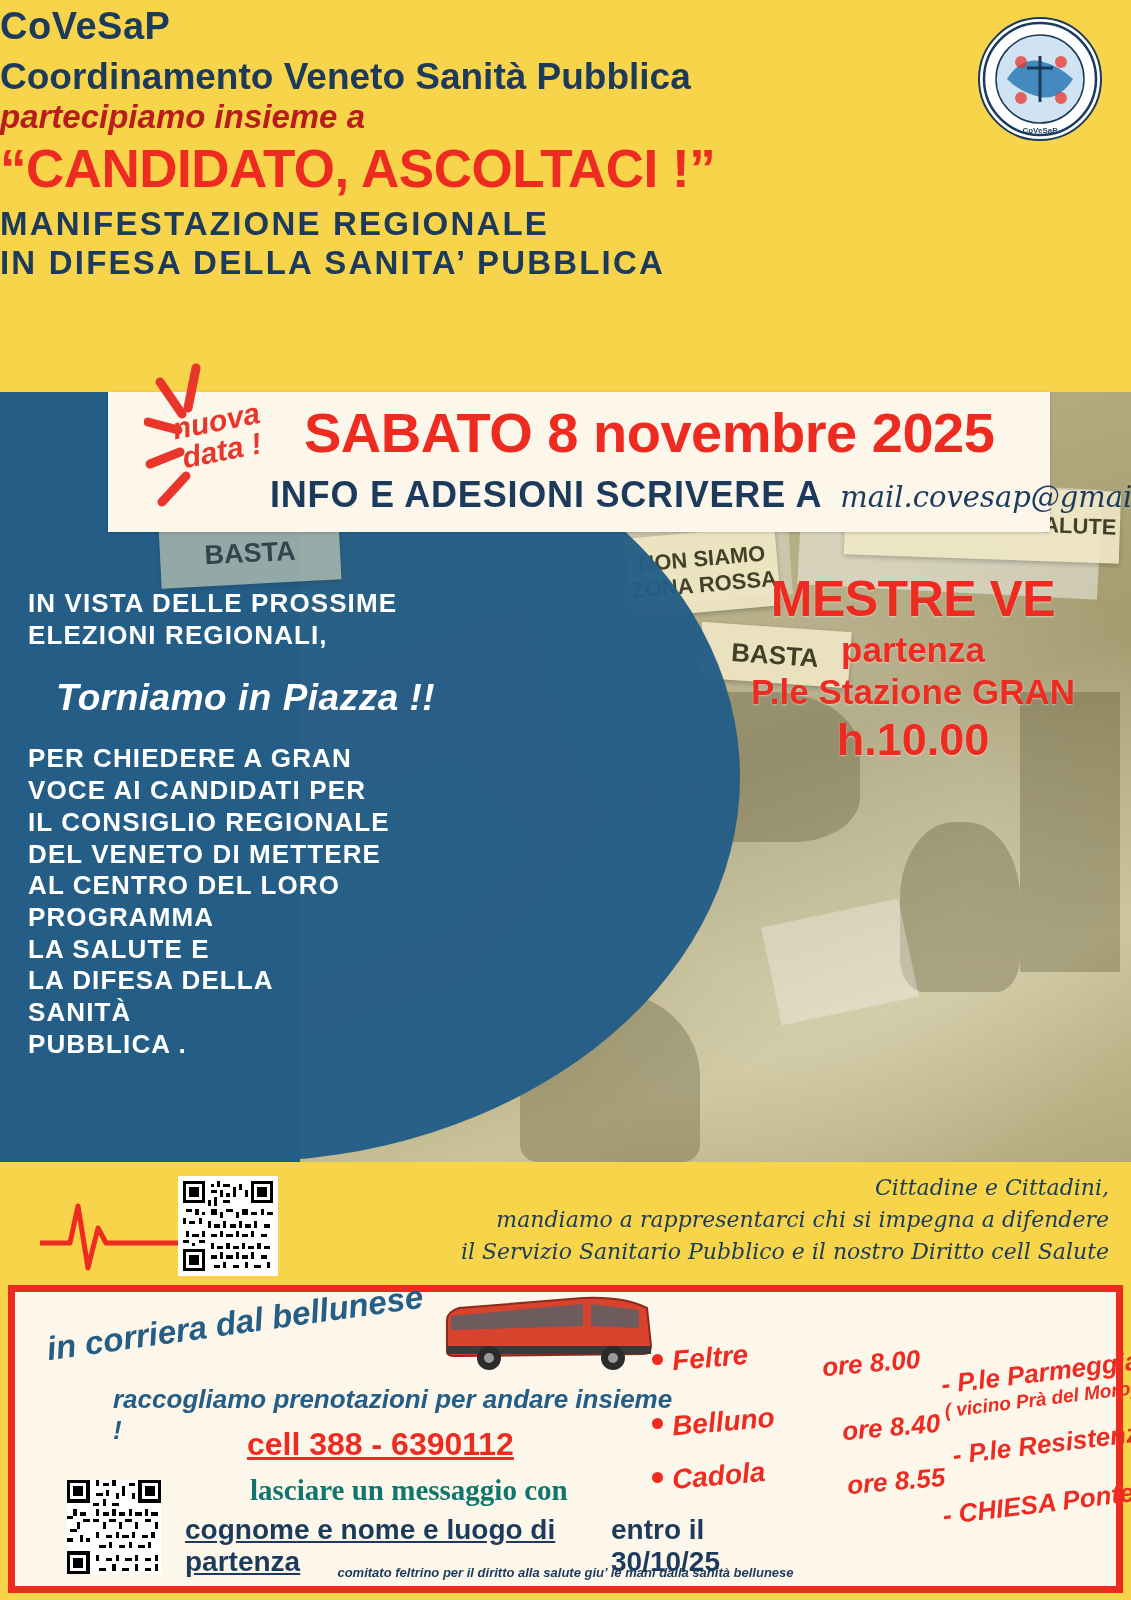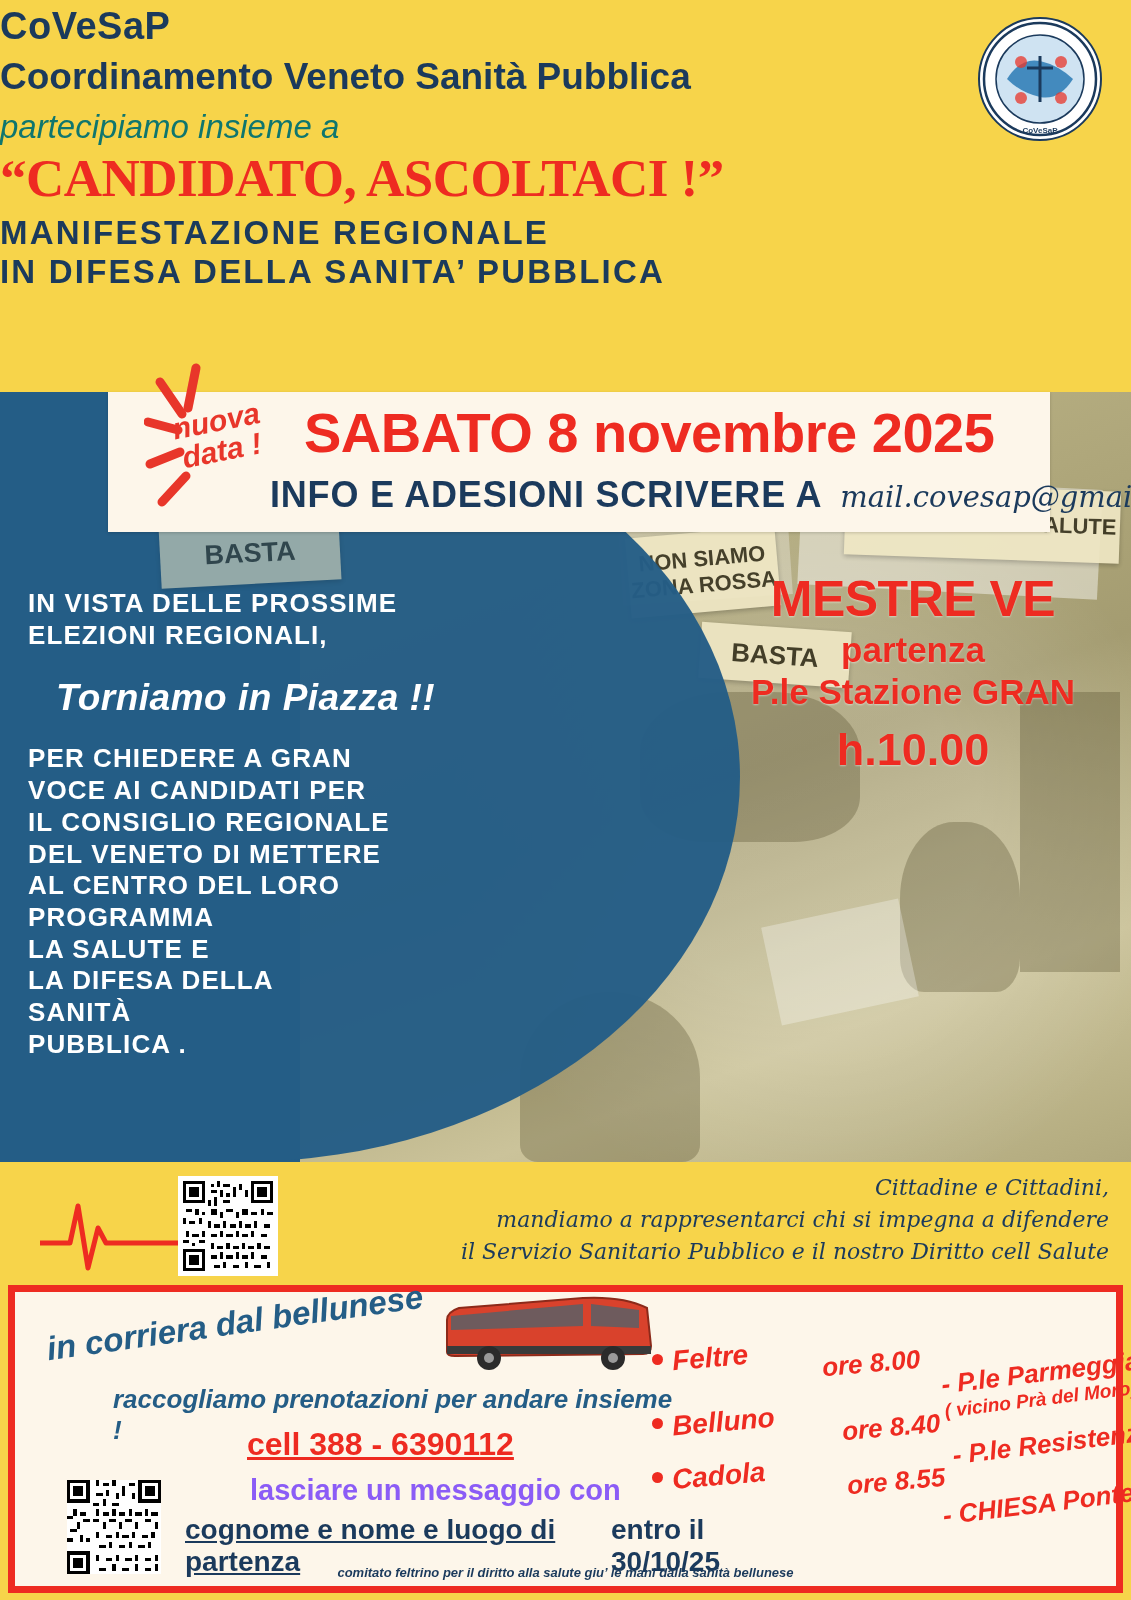--- a/index.html
+++ b/index.html
@@ -34,33 +34,31 @@
     margin-top: 10px;
   }
   .logo {
     position: absolute;
     right: 28px;
     top: 16px;
     width: 126px;
     height: 126px;
   }
   .partecipiamo {
-    margin-top: 10px;
     font-size: 33px;
-    font-weight: normal;
-    font-style: italic;
-    color: #0f766e;
+    font-weight: bold;
+    font-style: italic;
+    color: #b91c1c;
   }
   .slogan {
     margin-top: 2px;
     font-size: 53px;
     font-weight: bold;
     color: #ee2b21;
     letter-spacing: -0.5px;
-    font-family: Liberation Serif, serif;
   }
   .subtitle {
     margin-top: 6px;
     font-size: 33px;
     font-weight: bold;
     color: #1b3a5c;
     letter-spacing: 2.2px;
     line-height: 1.18;
   }
 
@@ -212,21 +210,21 @@
   }
   .ri-place {
     font-size: 35px;
     font-weight: bold;
     margin-top: 2px;
     text-shadow: 0 1px 2px rgba(255,255,255,0.45);
   }
   .ri-time {
     font-size: 45px;
     font-weight: bold;
-    margin-top: 12px;
+    margin-top: 2px;
     text-shadow: 0 1px 2px rgba(255,255,255,0.45);
   }
 
   
   .placard {
     position: absolute;
     background: #efe7c4;
     color: #3a3520;
     font-weight: bold;
     font-family: "Liberation Sans", sans-serif;
@@ -319,23 +317,24 @@
     top: 134px;
     color: #ee2b21;
     font-weight: bold;
     font-size: 32px;
     text-decoration: underline;
   }
   .lasciare {
     position: absolute;
     left: 235px;
     top: 182px;
-    color: #8b5cf6;
+    color: #0f766e;
     font-weight: bold;
     font-size: 29px;
+    font-family: Liberation Serif, serif;
   }
   .cognome {
     position: absolute;
     left: 170px;
     top: 222px;
     color: #1b3a5c;
     font-weight: bold;
     font-size: 28px;
     text-decoration: underline;
   }

